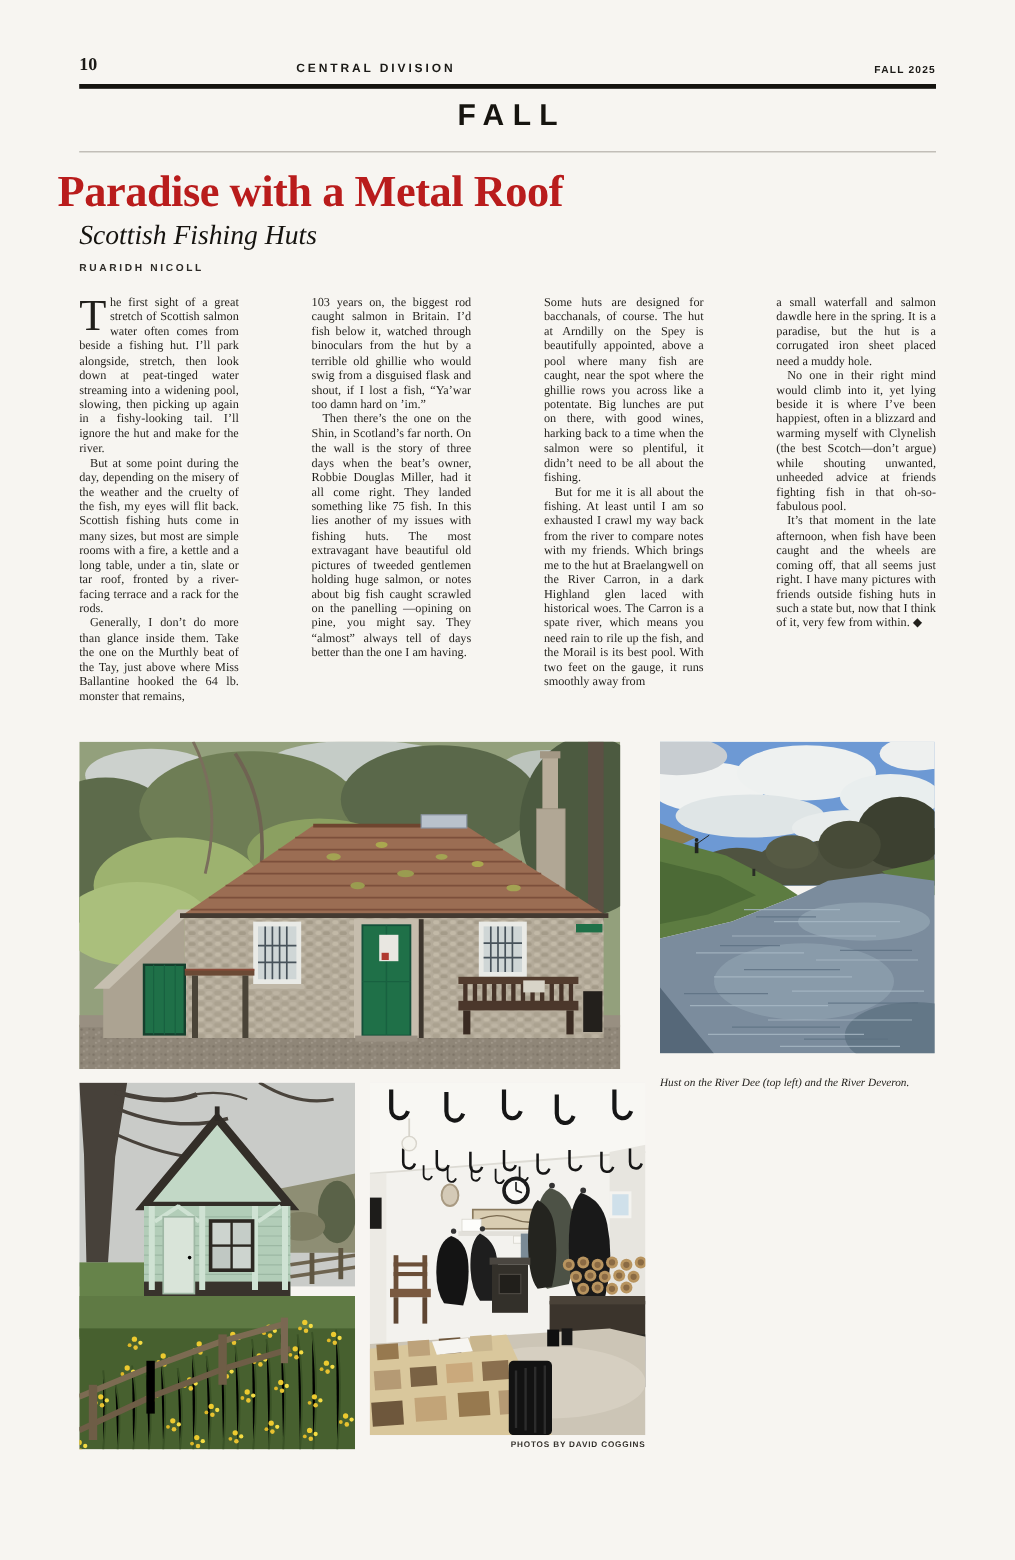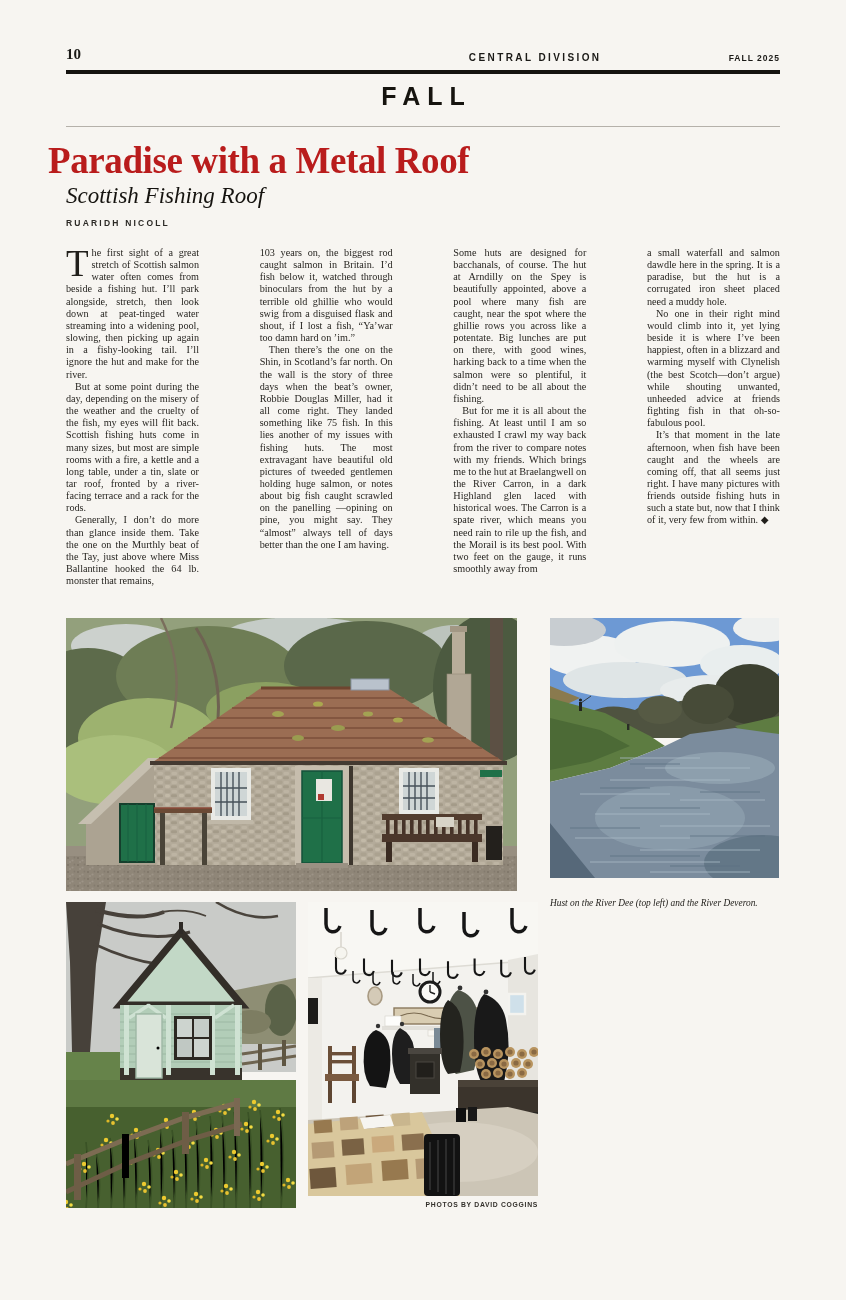--- a/index.html
+++ b/index.html
@@ -7,21 +7,21 @@
   .page {
     position: relative; width: 846px; height: 1300px;
     margin: 0 auto; background: #f7f5f1;
     font-family: "Liberation Serif", serif; color: #1b1a17;
     overflow: hidden;
     padding-left: 28px;
   }
   
   .masthead { position:absolute; left:66px; top:46px; width:714px; display:flex; align-items:flex-end; }
   .page-num { flex:1; font-family:"Liberation Serif",serif; font-weight:700; font-size:15px; }
-  .pub-name { flex:2; text-align:right; font-family:"Liberation Sans",sans-serif; font-weight:700; font-size:10px; letter-spacing:2.4px; text-indent:2.4px; }
+  .pub-name { flex:2; text-align:left; font-family:"Liberation Sans",sans-serif; font-weight:700; font-size:10px; letter-spacing:2.4px; text-indent:2.4px; }
   .issue { flex:1; text-align:right; font-family:"Liberation Sans",sans-serif; font-weight:700; font-size:8.5px; letter-spacing:1px; }
   .rule-thick { position:absolute; left:66px; top:70px; width:714px; height:3.5px; background:#15130f; }
   .section-title { position:absolute; left:66px; top:82px; width:714px; text-align:center;
     font-family:"Liberation Sans",sans-serif; font-weight:700; font-size:25px; letter-spacing:7px; text-indent:7px; color:#16140f; }
   .rule-thin { position:absolute; left:66px; top:126px; width:714px; height:1px; background:#b5b1aa; }
   
   .title { position:absolute; left:48px; top:139px; font-size:37px; font-weight:700; letter-spacing:-0.4px; color:#b91c1c; }
   .subtitle { position:absolute; left:66px; top:183px; font-size:23px; font-style:italic; font-weight:400; color:#15130f; }
   .byline { position:absolute; left:66px; top:218px; font-family:"Liberation Sans",sans-serif; font-weight:700; font-size:8.5px; letter-spacing:2.2px; color:#2c2a26; }
   
@@ -51,21 +51,21 @@
   <div class="masthead">
     <div class="page-num">10</div>
     <div class="pub-name">CENTRAL DIVISION</div>
     <div class="issue">FALL 2025</div>
   </div>
   <div class="rule-thick"></div>
   <div class="section-title">FALL</div>
   <div class="rule-thin"></div>
 
   <h1 class="title">Paradise with a Metal Roof</h1>
-  <h2 class="subtitle">Scottish Fishing Roof</h2>
+  <h2 class="subtitle">Scottish Fishing Huts</h2>
   <div class="byline">RUARIDH NICOLL</div>
 
   <div class="body-cols">
     <div class="col">
       <p><span class="dropcap">T</span><span>he first sight of a great stretch of Scottish salmon water often comes from beside a fishing hut. I’ll park alongside, stretch, then look down at peat-tinged water streaming into a widening pool, slowing, then picking up again in a fishy-looking tail. I’ll ignore the hut and make for the river.</span></p>
       <p>But at some point during the day, depending on the misery of the weather and the cruelty of the fish, my eyes will flit back. Scottish fishing huts come in many sizes, but most are simple rooms with a fire, a kettle and a long table, under a tin, slate or tar roof, fronted by a river-facing terrace and a rack for the rods.</p>
       <p>Generally, I don’t do more than glance inside them. Take the one on the Murthly beat of the Tay, just above where Miss Ballantine hooked the 64 lb. monster that remains,</p>
     </div>
     <div class="col">
       <p>103 years on, the biggest rod caught salmon in Britain. I’d fish below it, watched through binoculars from the hut by a terrible old ghillie who would swig from a disguised flask and shout, if I lost a fish, “Ya’war too damn hard on ’im.”</p>

